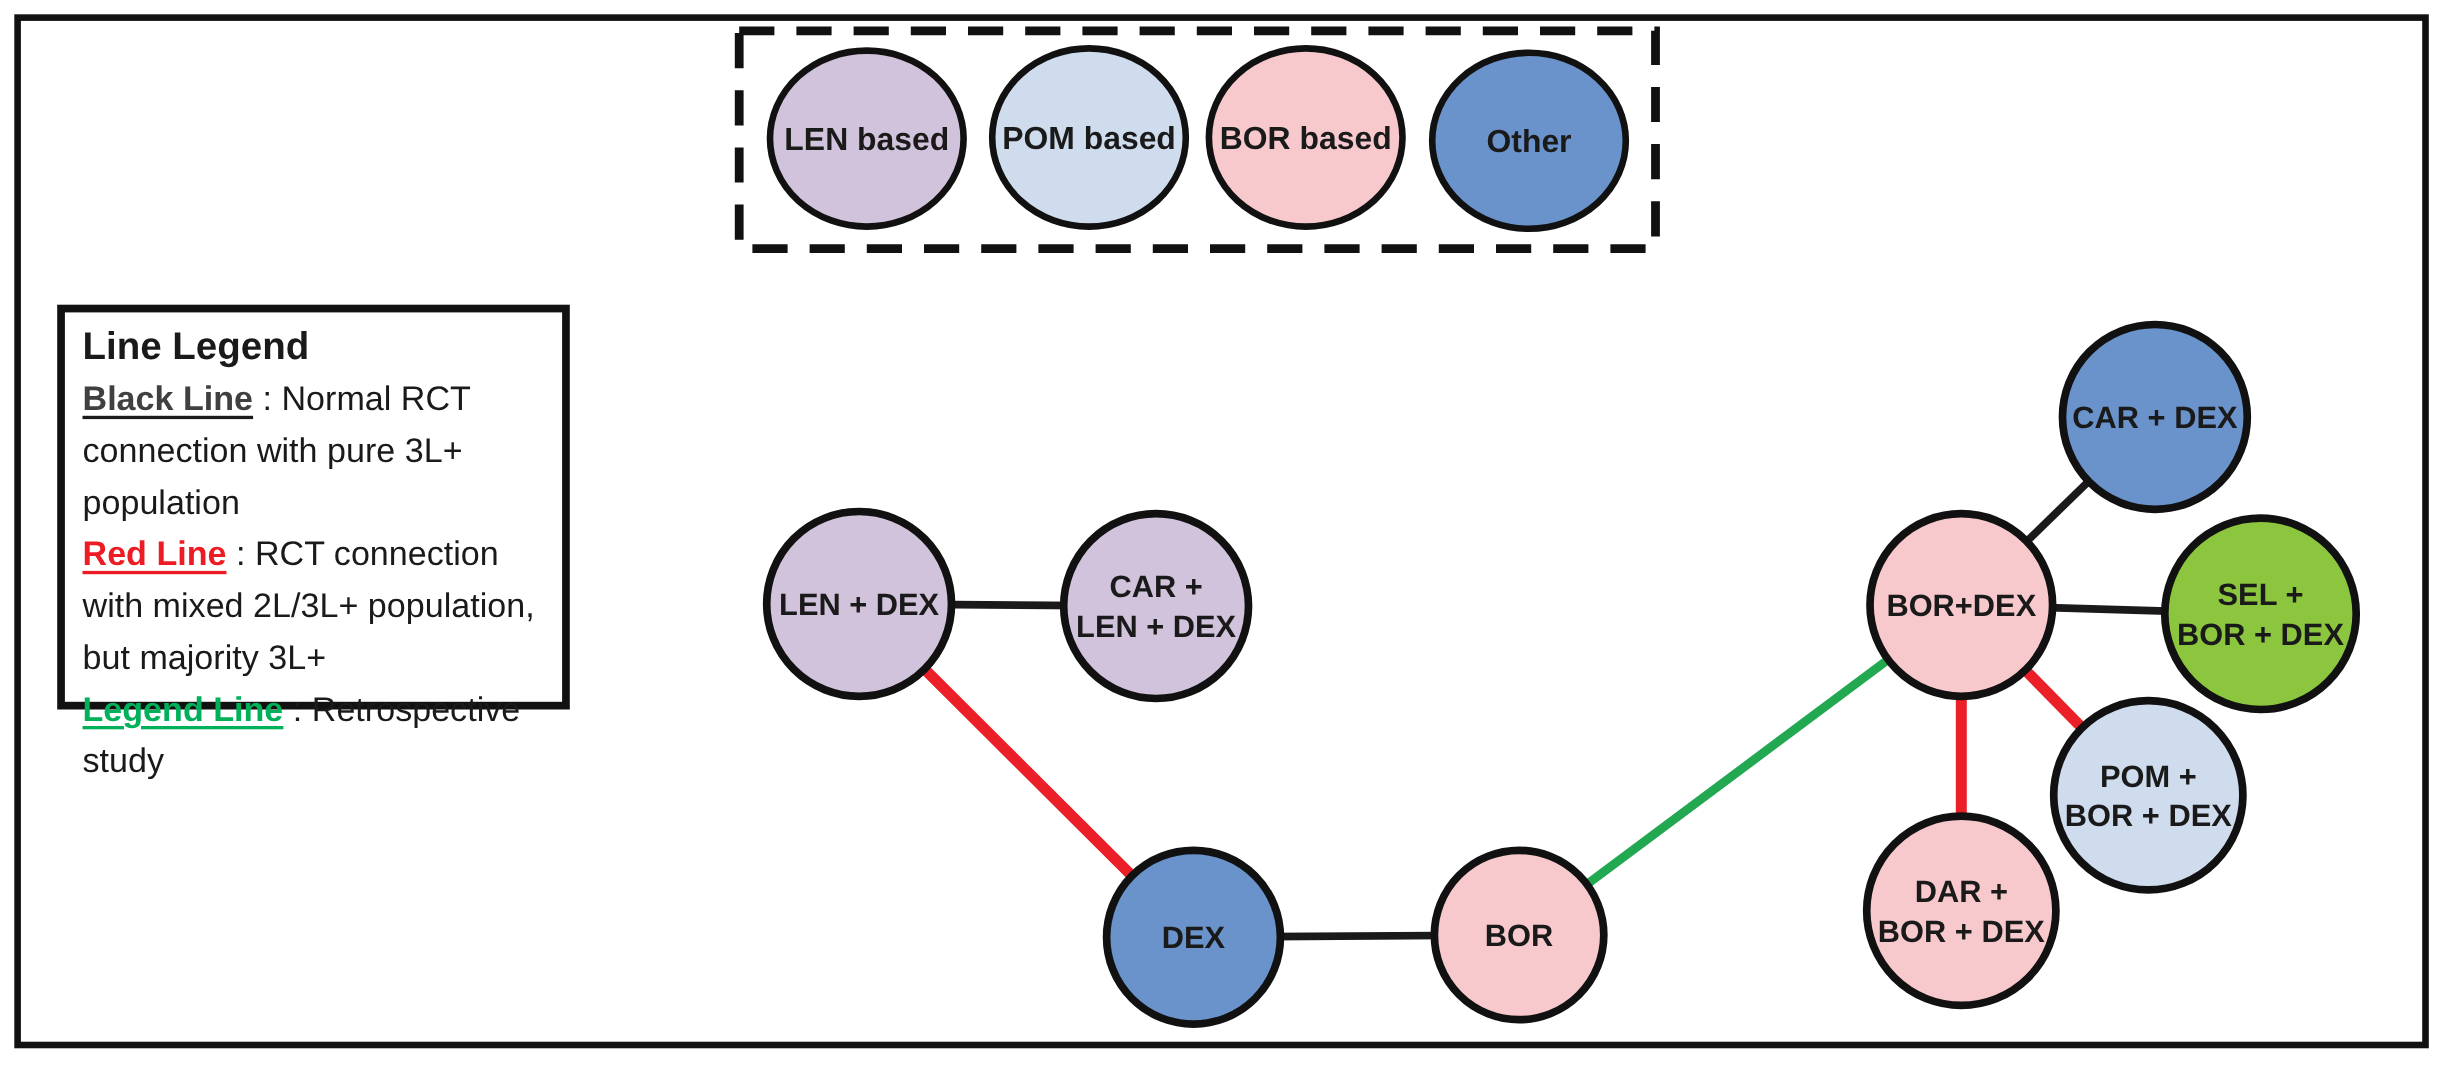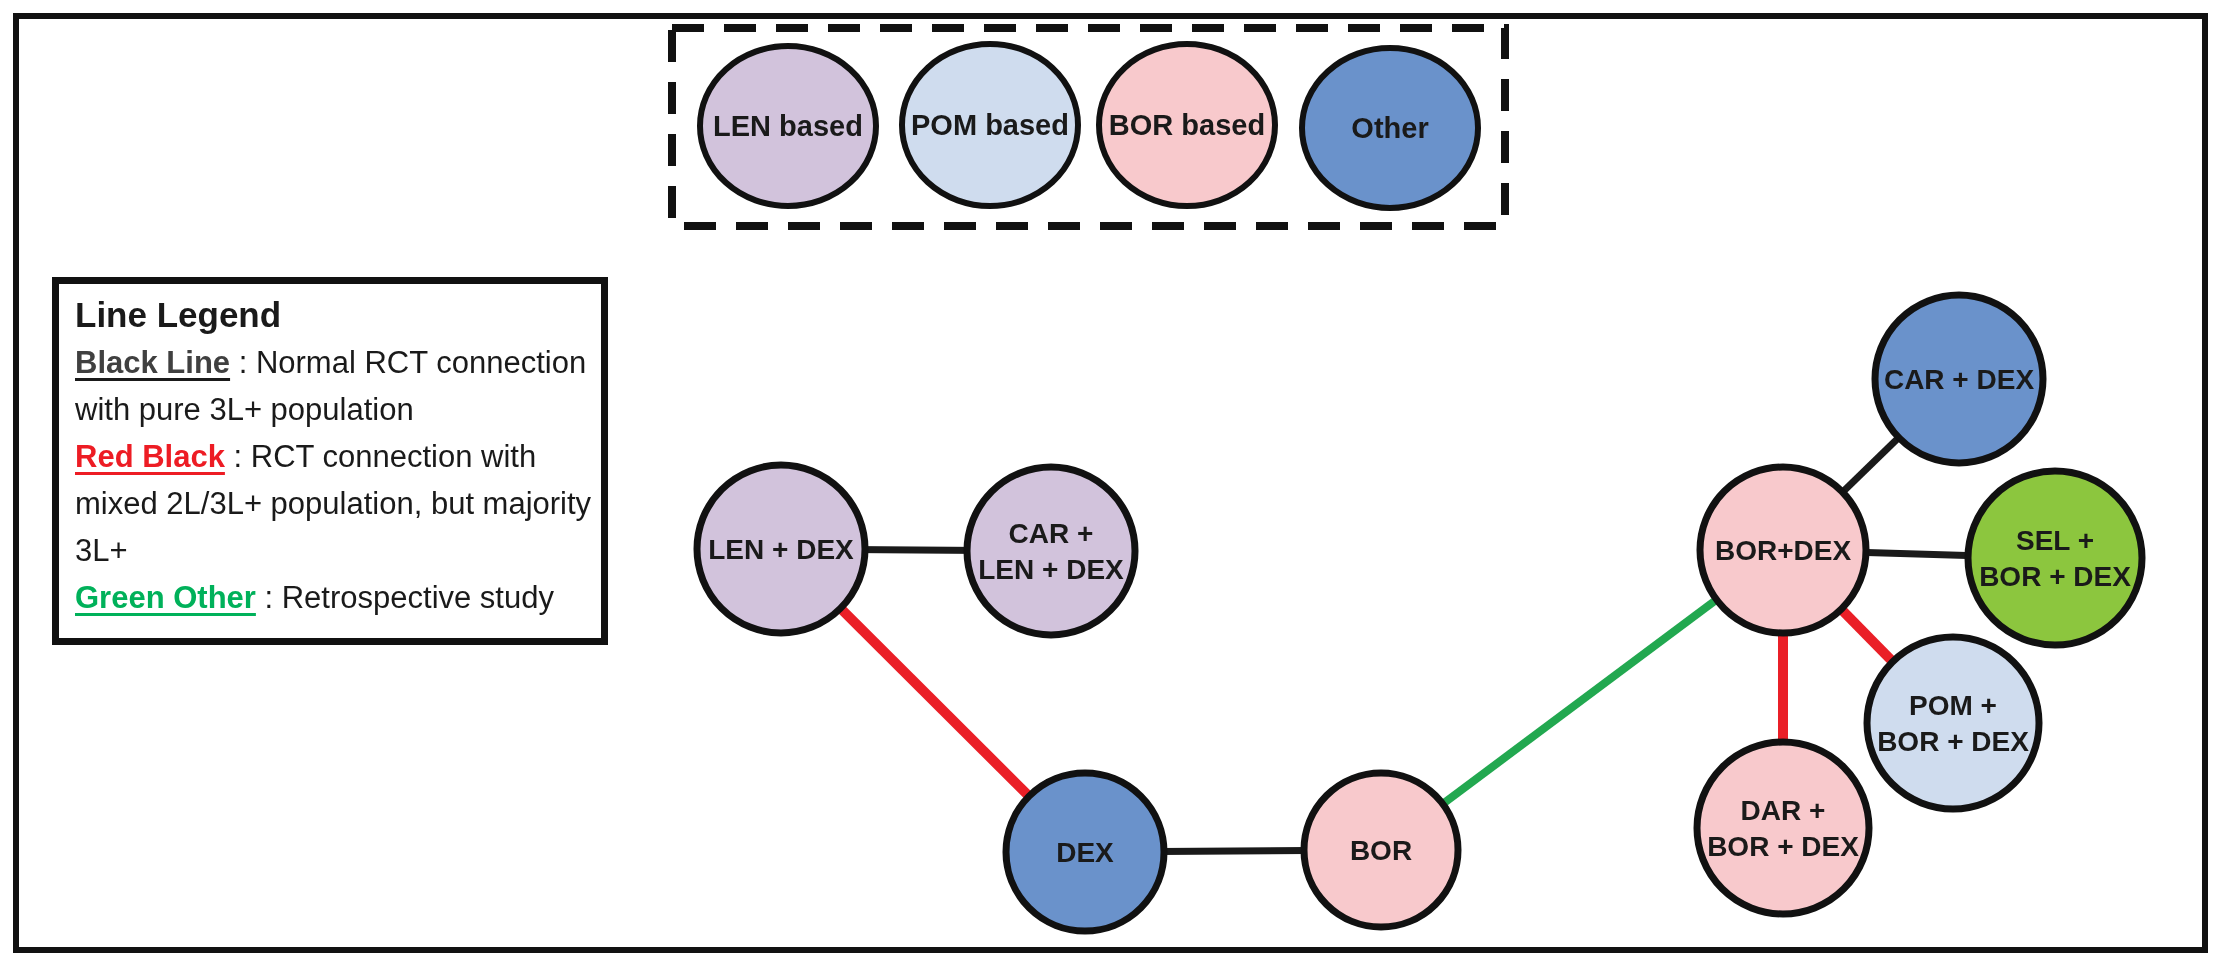--- a/index.html
+++ b/index.html
@@ -6,21 +6,21 @@
   #canvas{
     position:relative;width:2220px;height:969px;background:#ffffff;overflow:hidden;
     font-family:"Liberation Sans",sans-serif;
   }
   #outer-border{
     position:absolute;left:13px;top:13px;width:2195px;height:940px;
     border:6px solid #111;box-sizing:border-box;pointer-events:none;
   }
   #diagram-svg{position:absolute;left:0;top:0;width:2220px;height:969px;}
   #line-legend{
-    position:absolute;left:52px;top:277px;width:556px;height:368px;
+    position:absolute;left:52px;top:277px;width:466px;height:368px;
     border:7px solid #111;box-sizing:border-box;background:#fff;
     padding:6px 4px 6px 16px;color:#1a1a1a;
     font-size:31px;line-height:47px;
   }
   #line-legend h2{margin:0;font-size:35px;line-height:49px;font-weight:bold;color:#1a1a1a;}
   #line-legend p{margin:0;}
   #line-legend .term{
     font-weight:bold;text-decoration:underline;text-decoration-thickness:3px;text-underline-offset:5px;
   }
 </style>
@@ -63,18 +63,18 @@
       <text text-anchor="middle" fill="#1a1a1a" font-family="&quot;Liberation Sans&quot;,sans-serif" font-size="28" font-weight="bold"><tspan x="2055" y="550">SEL +</tspan><tspan x="2055" y="586">BOR + DEX</tspan></text>
       <circle cx="1953" cy="723" r="86" fill="#cfdcee" stroke="#111111" stroke-width="7"></circle>
       <text text-anchor="middle" fill="#1a1a1a" font-family="&quot;Liberation Sans&quot;,sans-serif" font-size="28" font-weight="bold"><tspan x="1953" y="715">POM +</tspan><tspan x="1953" y="751">BOR + DEX</tspan></text>
       <circle cx="1783" cy="828" r="86" fill="#f8c9cc" stroke="#111111" stroke-width="7"></circle>
       <text text-anchor="middle" fill="#1a1a1a" font-family="&quot;Liberation Sans&quot;,sans-serif" font-size="28" font-weight="bold"><tspan x="1783" y="820">DAR +</tspan><tspan x="1783" y="856">BOR + DEX</tspan></text>
     </svg>
 
   <div id="line-legend">
     <h2>Line Legend</h2>
     <p><span class="term" style="color: #404040; text-decoration-color: rgb(26, 26, 26);">Black Line</span><span> : Normal RCT connection with pure 3L+ population</span></p>
-    <p><span class="term" style="color: rgb(237, 28, 36); text-decoration-color: rgb(237, 28, 36);">Red Black</span><span> : RCT connection with mixed 2L/3L+ population, but majority 3L+</span></p>
-    <p><span class="term" style="color: rgb(0, 177, 90); text-decoration-color: rgb(0, 177, 90);">Green Other</span><span> : Retrospective study</span></p>
+    <p><span class="term" style="color: rgb(237, 28, 36); text-decoration-color: rgb(237, 28, 36);">Red Line</span><span> : RCT connection with mixed 2L/3L+ population, but majority 3L+</span></p>
+    <p><span class="term" style="color: rgb(0, 177, 90); text-decoration-color: rgb(0, 177, 90);">Legend Line</span><span> : Retrospective study</span></p>
   </div>
 
   <div id="outer-border"></div>
 </div>
 
 </body></html>

